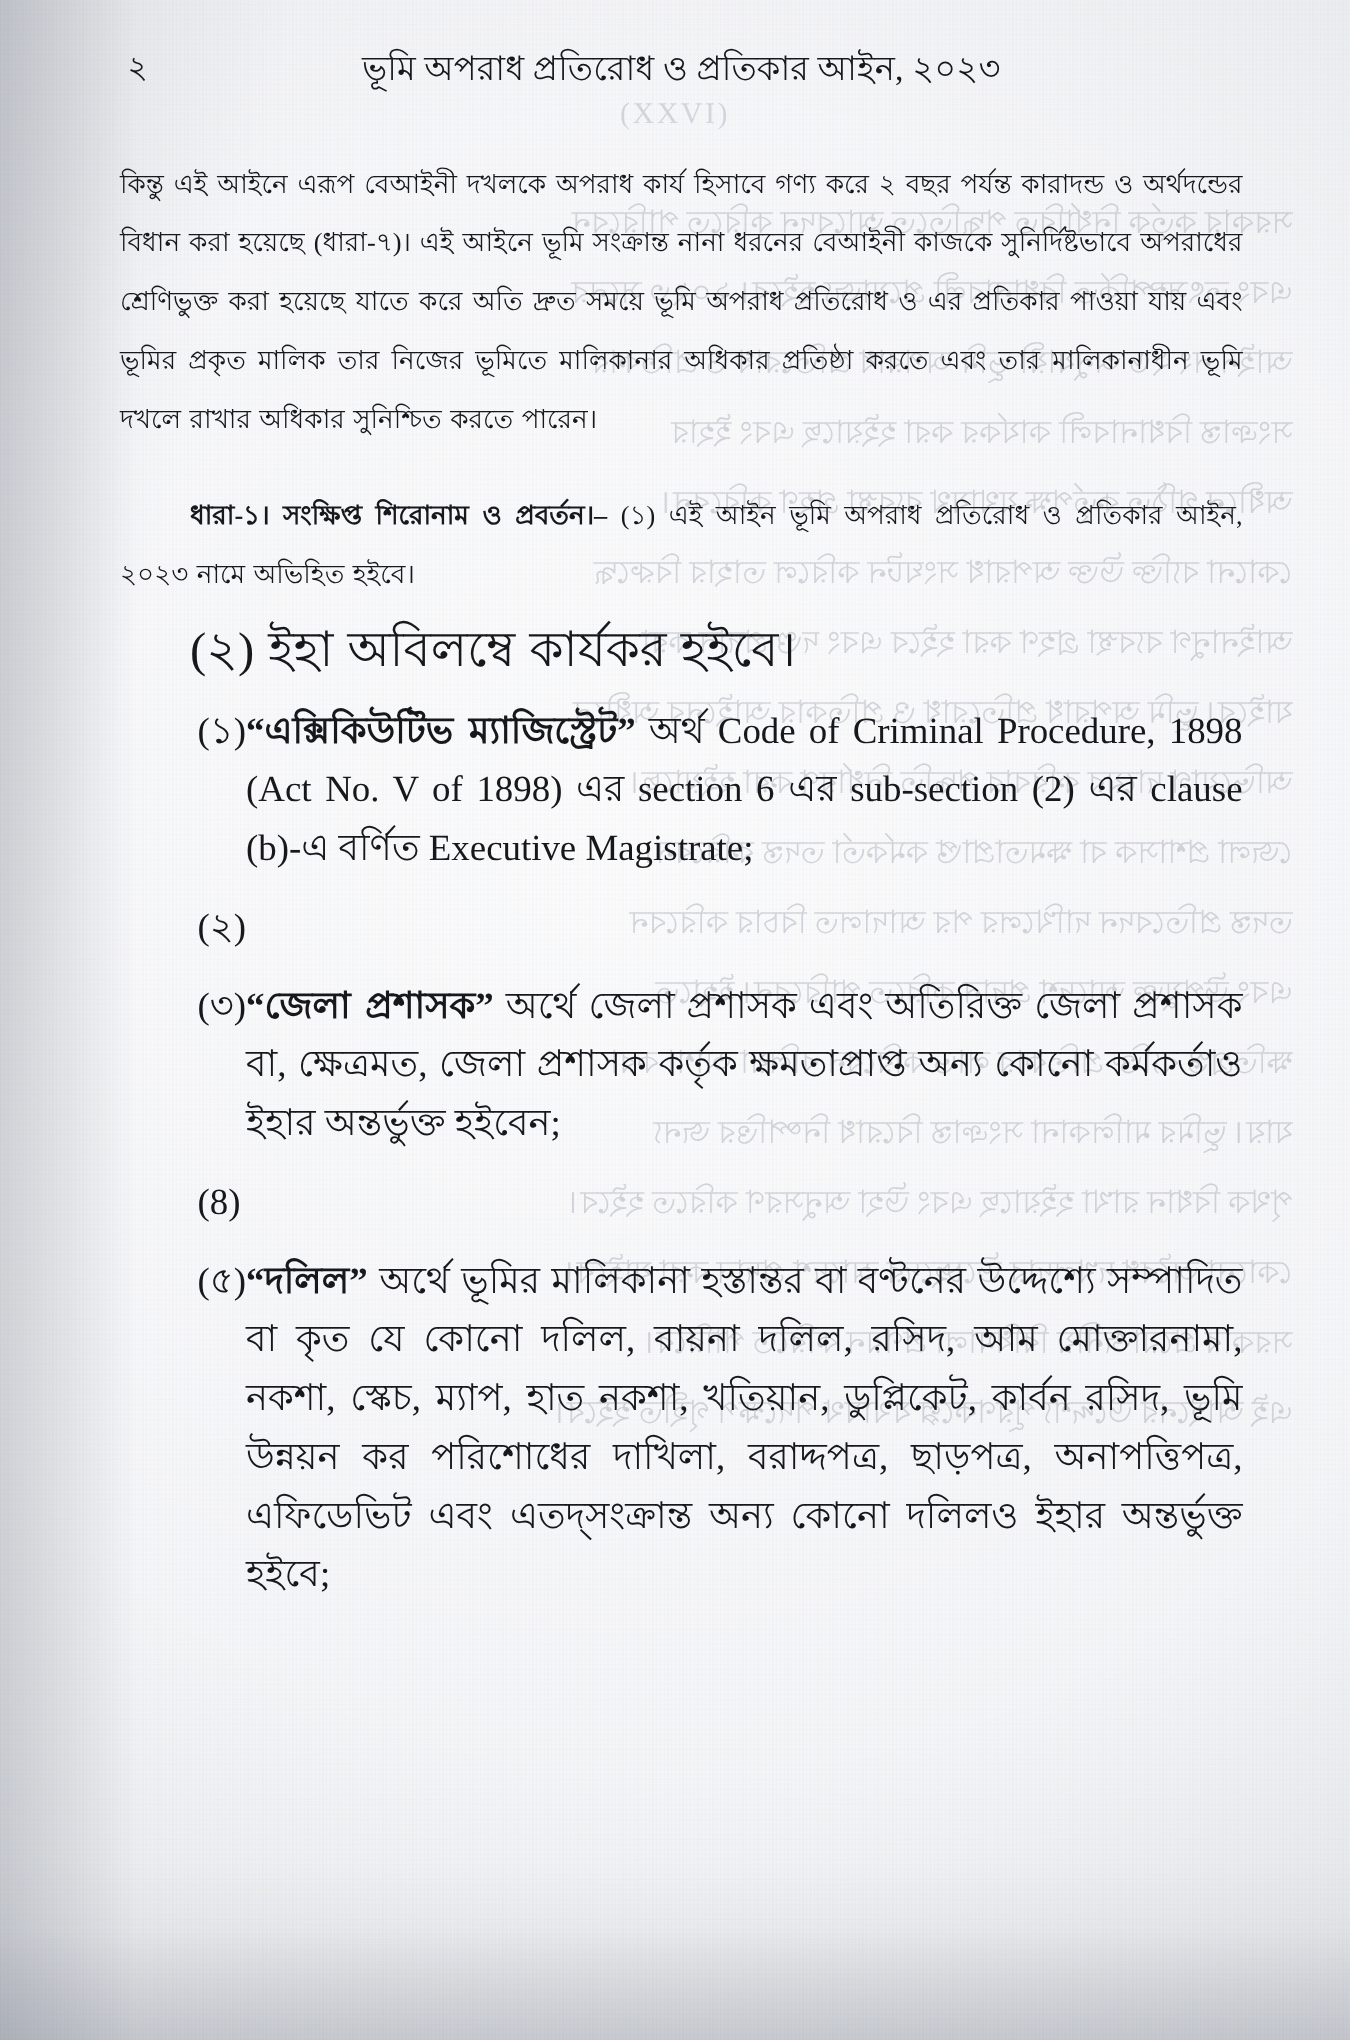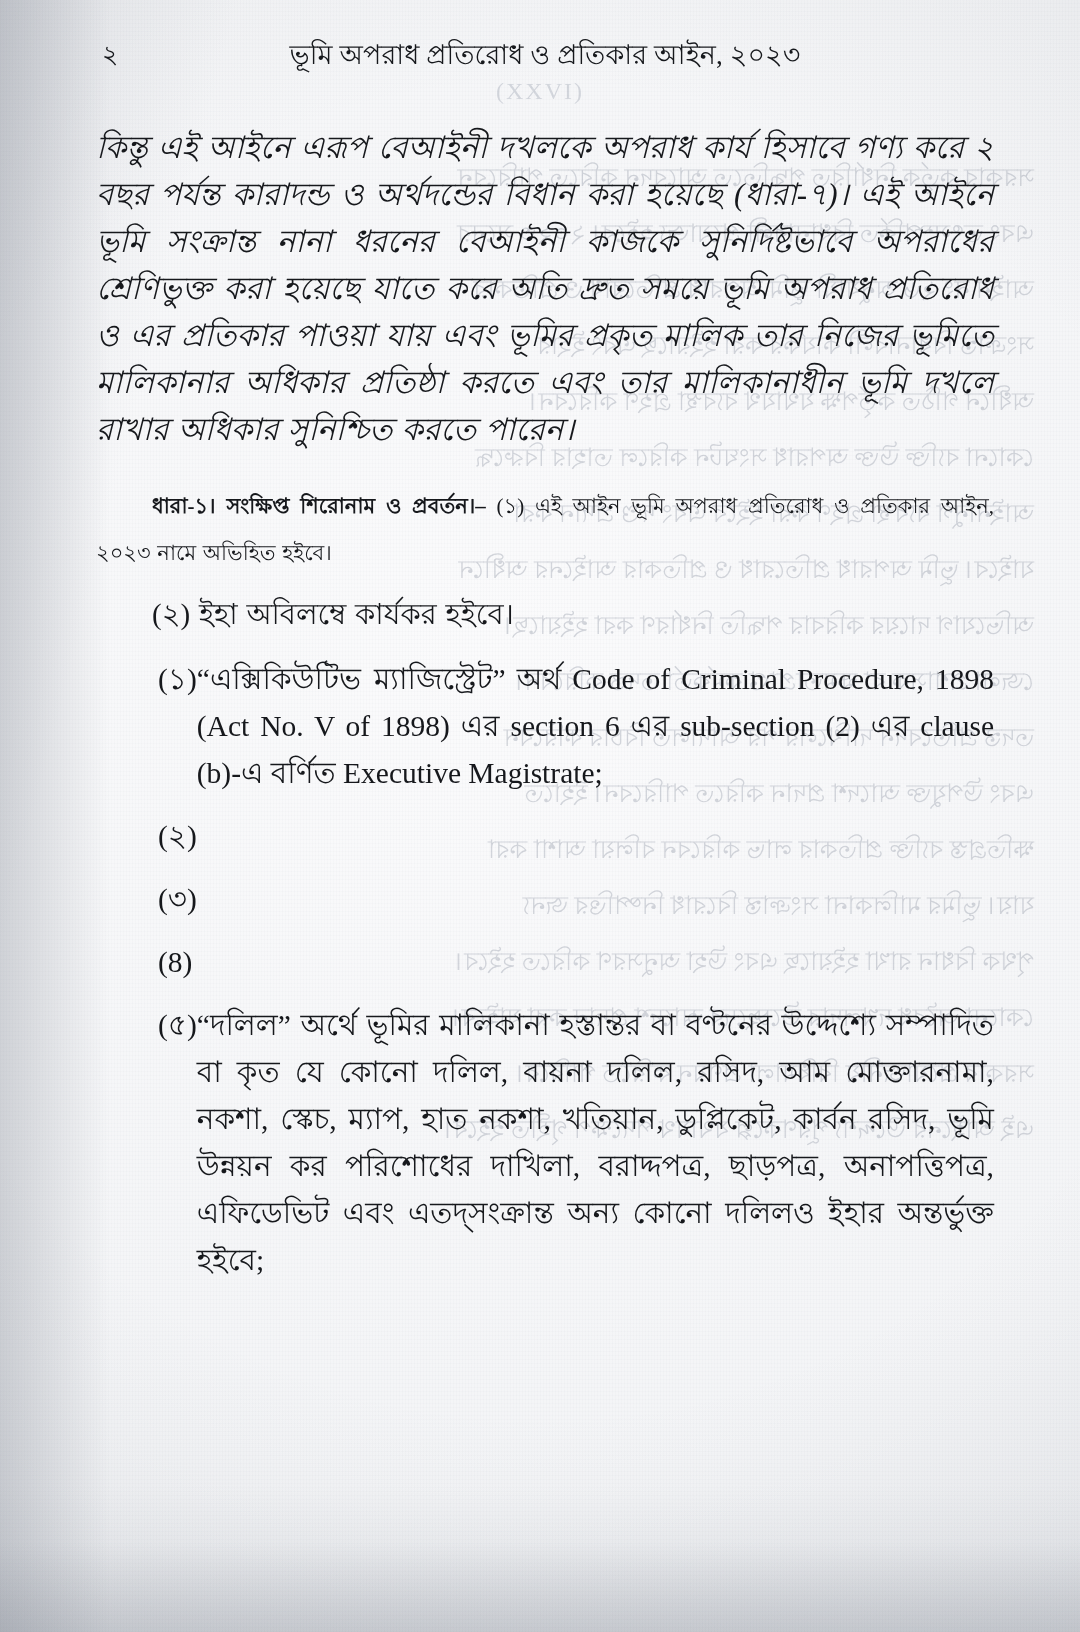--- a/index.html
+++ b/index.html
@@ -112,44 +112,43 @@
   .running-title {
     text-align: center;
     font-size: 27px;
     line-height: 1;
     letter-spacing: .1px;
   }
 
   
   .para {
     margin: 0;
-    font-size: 31px;
+    font-size: 21px;
     line-height: 47px;
     text-align: justify;
     text-justify: inter-word;
     word-spacing: 1.5px;
-    font-style: italic;
   }
   .para-lead {
     margin-top: 22px;
   }
 
   .sec {
     margin: 0;
     margin-top: 30px;
     font-size: 21px;
     line-height: 47px;
     text-align: justify;
     text-indent: 56px;
     word-spacing: 1.5px;
   }
   .sec-sub {
     margin: 0;
     margin-top: 14px;
-    font-size: 29px;
+    font-size: 39px;
     line-height: 47px;
     text-indent: 56px;
     word-spacing: 1.5px;
   }
   .sec-head {
     font-weight: bold;
   }
 
   
   .defs {
@@ -171,21 +170,21 @@
     box-sizing: border-box;
     white-space: nowrap;
   }
   .def-body {
     flex: 1 1 auto;
     text-align: justify;
     text-justify: inter-word;
     word-spacing: 2px;
   }
   .term {
-    font-weight: normal;
+    font-weight: bold;
   }
   .en {
     font-family: "Liberation Serif", "DejaVu Serif", serif;
     word-spacing: 0px;
   }
 </style>
 </head>
 <body>
 
 <div class="page">
@@ -235,20 +234,21 @@
     <ul class="defs" id="defs">
         <li class="def-item">
           <span class="def-num">(১)</span>
           <span class="def-body"><span class="term">“এক্সিকিউটিভ ম্যাজিস্ট্রেট”</span><span class="en"> অর্থ Code of Criminal Procedure, 1898 (Act No. V of 1898) এর section 6 এর sub-section (2) এর clause (b)-এ বর্ণিত Executive Magistrate;</span></span>
         </li>
         <li class="def-item">
           <span class="def-num">(২)</span>
         </li>
         <li class="def-item">
           <span class="def-num">(৩)</span>
+          <span class="def-body"><span class="term">“জেলা প্রশাসক”</span><span class="en"> অর্থে জেলা প্রশাসক এবং অতিরিক্ত জেলা প্রশাসক বা, ক্ষেত্রমত, জেলা প্রশাসক কর্তৃক ক্ষমতাপ্রাপ্ত অন্য কোনো কর্মকর্তাও ইহার অন্তর্ভুক্ত হইবেন;</span></span>
         </li>
         <li class="def-item">
           <span class="def-num">(8)</span>
         </li>
         <li class="def-item">
           <span class="def-num">(৫)</span>
           <span class="def-body"><span class="term">“দলিল”</span><span class="en"> অর্থে ভূমির মালিকানা হস্তান্তর বা বণ্টনের উদ্দেশ্যে সম্পাদিত বা কৃত যে কোনো দলিল, বায়না দলিল, রসিদ, আম মোক্তারনামা, নকশা, স্কেচ, ম্যাপ, হাত নকশা, খতিয়ান, ডুপ্লিকেট, কার্বন রসিদ, ভূমি উন্নয়ন কর পরিশোধের দাখিলা, বরাদ্দপত্র, ছাড়পত্র, অনাপত্তিপত্র, এফিডেভিট এবং এতদ্‌সংক্রান্ত অন্য কোনো দলিলও ইহার অন্তর্ভুক্ত হইবে;</span></span>
         </li>
       </ul>
 

